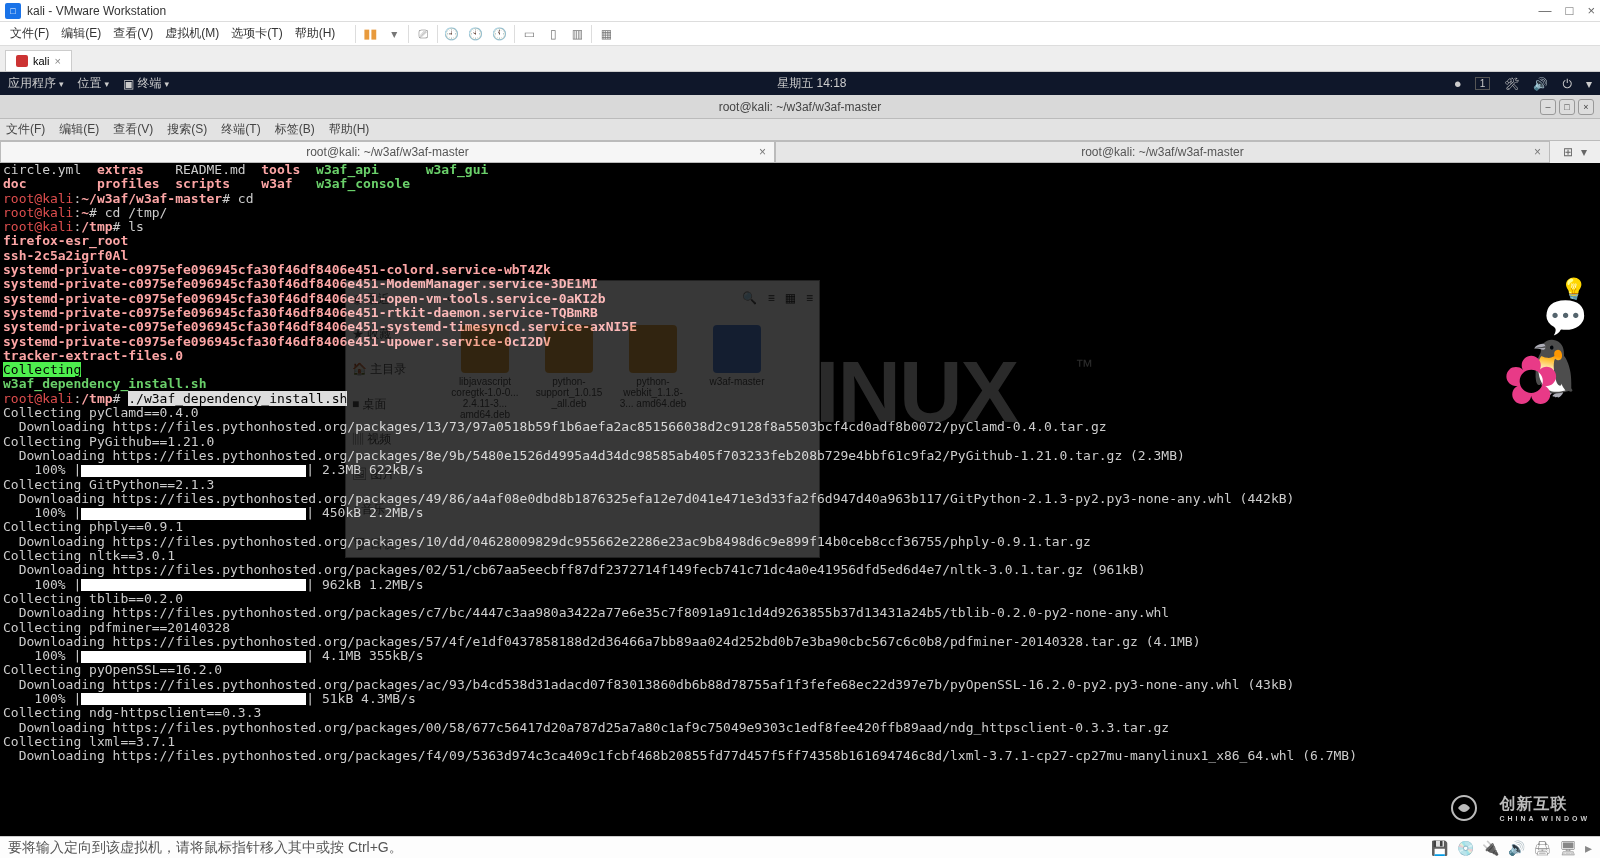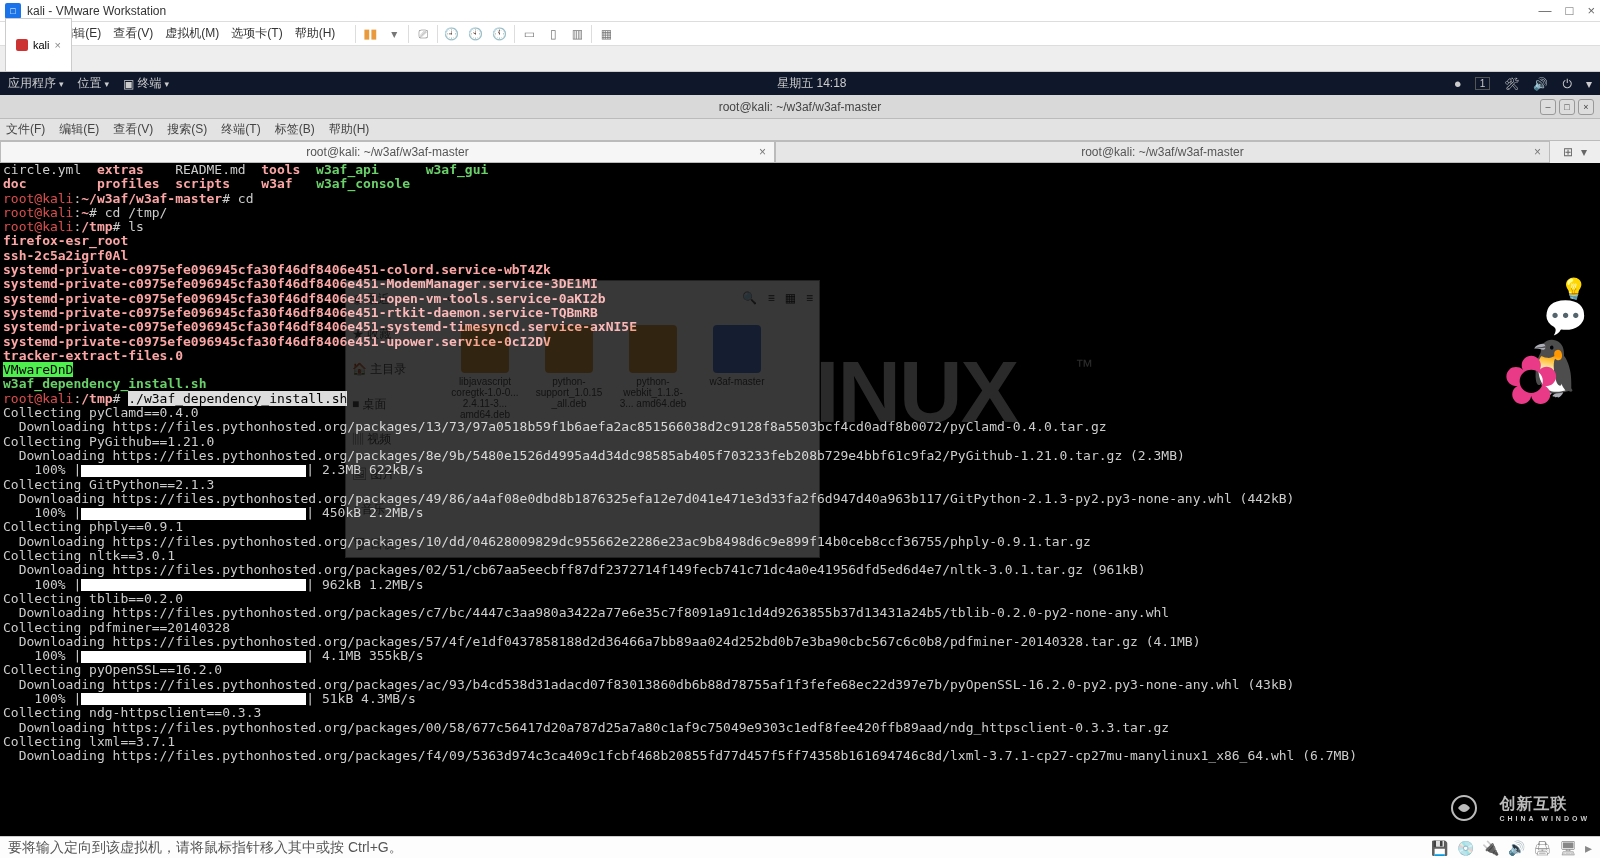--- a/index.html
+++ b/index.html
@@ -13,21 +13,21 @@
 .vmware-titlebar .icon-box { width: 16px; height: 16px; background: #1a73e8; border-radius: 2px; display: flex; align-items: center; justify-content: center; font-size: 9px; color: #fff; }
 
 
 .vmware-menu { background: #fff; height: 24px; display: flex; align-items: center; padding: 0 6px; gap: 4px; border-bottom: 1px solid #ddd; }
 .vmware-menu .mi { padding: 2px 4px; color: #333; }
 .tb-icon { width: 20px; height: 20px; display: flex; align-items: center; justify-content: center; color: #777; }
 .pause { color: #e89a3c; font-size: 13px; }
 
 
 .vmware-tabbar { background: #eee; height: 26px; display: flex; align-items: flex-end; padding: 0 5px; border-bottom: 1px solid #ccc; }
-.vmtab { background: #fff; padding: 20px 10px; border: 1px solid #ccc; border-bottom: none; display: flex; align-items: center; gap: 5px; font-size: 11px; }
+.vmtab { background: #fff; padding: 4px 10px; border: 1px solid #ccc; border-bottom: none; display: flex; align-items: center; gap: 5px; font-size: 11px; }
 .vmtab .x { color: #888; }
 .vmtab .dot { width: 12px; height: 12px; background: #c33; border-radius: 2px; }
 
 
 .guest { position: relative; background: #000; width: 100%; height: 788px; }
 
 
 .kali-panel { background: #0f172a; color: #ccc; height: 23px; display: flex; align-items: center; justify-content: space-between; padding: 0 8px; font-size: 12px; font-family: sans-serif; }
 .kali-panel .left, .kali-panel .right { display: flex; align-items: center; gap: 14px; }
 .kali-panel .dd { display: flex; align-items: center; gap: 3px; }
@@ -195,21 +195,21 @@
 <span class="tm-red">root@kali</span><span class="">:</span><span class="tm-blue">/tmp</span><span class=""># ls</span>
 <span class="tm-blue">firefox-esr_root</span>
 <span class="tm-blue">ssh-2c5a2igrf0Al</span>
 <span class="tm-blue">systemd-private-c0975efe096945cfa30f46df8406e451-colord.service-wbT4Zk</span>
 <span class="tm-blue">systemd-private-c0975efe096945cfa30f46df8406e451-ModemManager.service-3DE1MI</span>
 <span class="tm-blue">systemd-private-c0975efe096945cfa30f46df8406e451-open-vm-tools.service-0aKI2b</span>
 <span class="tm-blue">systemd-private-c0975efe096945cfa30f46df8406e451-rtkit-daemon.service-TQBmRB</span>
 <span class="tm-blue">systemd-private-c0975efe096945cfa30f46df8406e451-systemd-timesyncd.service-axNI5E</span>
 <span class="tm-blue">systemd-private-c0975efe096945cfa30f46df8406e451-upower.service-0cI2DV</span>
 <span class="tm-blue">tracker-extract-files.0</span>
-<span class="tm-hl-green">VMwareDnD</span>
+<span class="tm-hl-green">Collecting</span>
 <span class="tm-green">w3af_dependency_install.sh</span>
 <span class="tm-red">root@kali</span><span class="">:</span><span class="tm-blue">/tmp</span><span class=""># </span><span class="tm-hl-white">./w3af_dependency_install.sh</span>
 Collecting pyClamd==0.4.0
   Downloading https://files.pythonhosted.org/packages/13/73/97a0518b59f1b6aefa2ac851566038d2c9128f8a5503bcf4cd0adf8b0072/pyClamd-0.4.0.tar.gz
 Collecting PyGithub==1.21.0
   Downloading https://files.pythonhosted.org/packages/8e/9b/5480e1526d4995a4d34dc98585ab405f703233feb208b729e4bbf61c9fa2/PyGithub-1.21.0.tar.gz (2.3MB)
     100% |<span class="progress"></span>| 2.3MB 622kB/s
 Collecting GitPython==2.1.3
   Downloading https://files.pythonhosted.org/packages/49/86/a4af08e0dbd8b1876325efa12e7d041e471e3d33fa2f6d947d40a963b117/GitPython-2.1.3-py2.py3-none-any.whl (442kB)
     100% |<span class="progress"></span>| 450kB 2.2MB/s

